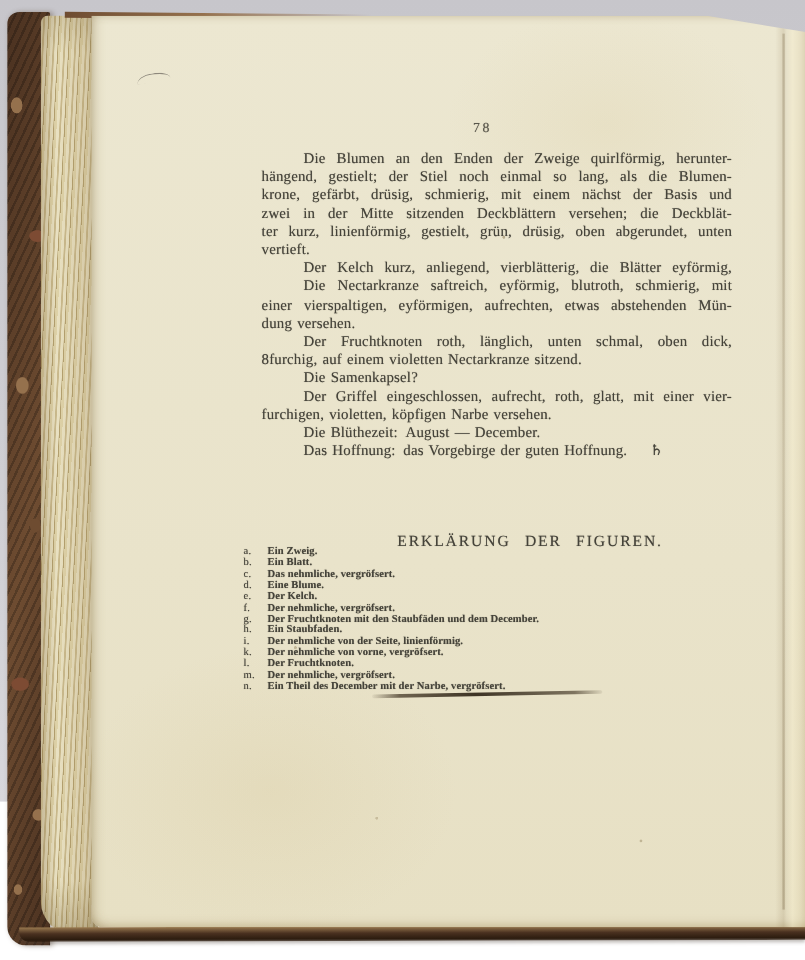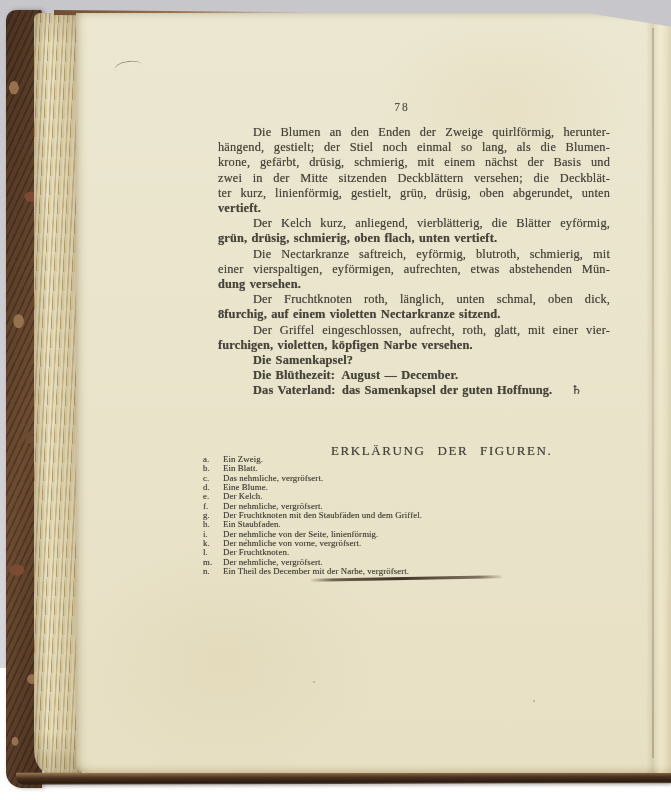--- a/index.html
+++ b/index.html
@@ -63,27 +63,27 @@
     border-top:1.4px solid rgba(105,100,92,.72);border-radius:60%/130% 90% 0 0;
     transform:rotate(-7deg);}
 
   
   .ink{color:var(--ink,#45433a);text-shadow:0 0 .7px rgba(62,58,48,.55);}
   .pagenum{position:absolute;left:306px;top:88px;width:40px;text-align:center;
     font-size:11.5px;letter-spacing:2px;opacity:.88;}
   .bodytext{position:absolute;left:122px;top:112px;width:392px;margin-left:20px;}
   .para{font-size:12.4px;line-height:15.2px;text-indent:35px;word-spacing:1px;letter-spacing:.15px;}
   .para .jlines{text-align:justify;text-align-last:justify;white-space:pre-line;}
-  .para .plast{text-indent:0;white-space:pre-line;font-weight:bold;}
+  .para .plast{text-indent:0;white-space:pre-line;}
   .para.only .plast{text-indent:35px;}
   .figheading{position:absolute;left:255px;top:430px;font-size:13px;letter-spacing:1.6px;word-spacing:7px;white-space:nowrap;}
   .figlist{position:absolute;left:127px;top:442px;width:340px;font-size:8.8px;line-height:9.35px;letter-spacing:.1px;}
   .figrow{display:flex;}
   .flabel{width:20px;flex:none;}
-  .ftext{flex:1;}
+  .ftext{flex:1;font-weight:bold;}
   .endrule{position:absolute;left:234px;top:564px;width:192px;height:3px;border-radius:2px;
     transform:rotate(-1.1deg);
     background:linear-gradient(90deg, rgba(70,58,40,.05), rgba(70,58,40,.75) 12%, rgba(52,42,28,.95) 45%, rgba(70,58,40,.65) 88%, rgba(70,58,40,.08));}
 </style>
 </head>
 <body>
 
 <div class="scene">
   <div>
     <div class="cover"></div>
@@ -101,48 +101,47 @@
         <div class="para">
           <div class="jlines">Die Blumen an den Enden der Zweige quirlförmig, herunter-
 hängend, gestielt; der Stiel noch einmal so lang, als die Blumen-
 krone, gefärbt, drüsig, schmierig, mit einem nächst der Basis und
 zwei in der Mitte sitzenden Deckblättern versehen; die Deckblät-
 ter kurz, linienförmig, gestielt, grün, drüsig, oben abgerundet, unten</div>
           <div class="plast">vertieft.</div>
         </div>
         <div class="para">
           <div class="jlines">Der Kelch kurz, anliegend, vierblätterig, die Blätter eyförmig,</div>
-          <div class="plast">grün, drüsig, schmierig, oben flach, unten vertieft.</div>
         </div>
         <div class="para">
           <div class="jlines">Die Nectarkranze saftreich, eyförmig, blutroth, schmierig, mit
 einer vierspaltigen, eyförmigen, aufrechten, etwas abstehenden Mün-</div>
           <div class="plast">dung versehen.</div>
         </div>
         <div class="para">
         </div>
         <div class="para">
           <div class="jlines">Der Fruchtknoten roth, länglich, unten schmal, oben dick,</div>
           <div class="plast">8furchig, auf einem violetten Nectarkranze sitzend.</div>
         </div>
-        <div class="para">
-          <div class="jlines">Der Griffel eingeschlossen, aufrecht, roth, glatt, mit einer vier-</div>
-          <div class="plast">furchigen, violetten, köpfigen Narbe versehen.</div>
-        </div>
         <div class="para only">
           <div class="jlines"></div>
           <div class="plast">Die Samenkapsel?</div>
         </div>
+        <div class="para">
+          <div class="jlines">Der Griffel eingeschlossen, aufrecht, roth, glatt, mit einer vier-</div>
+          <div class="plast">furchigen, violetten, köpfigen Narbe versehen.</div>
+        </div>
         <div class="para only">
           <div class="jlines"></div>
           <div class="plast">Die Blüthezeit: August — December.</div>
         </div>
         <div class="para only">
           <div class="jlines"></div>
-          <div class="plast">Das Vaterland: das Samenkapsel der guten Hoffnung.  ♄</div>
+          <div class="plast">Das Hoffnung: das Vorgebirge der guten Hoffnung.  ♄</div>
         </div>
       </div>
 
       <div class="figheading ink">ERKLÄRUNG DER FIGUREN.</div>
 
       <div class="figlist ink">
         <div class="figrow">
           <span class="flabel">a.</span>
             <span class="ftext">Ein Zweig.</span>
         </div>
@@ -161,21 +160,21 @@
         <div class="figrow">
           <span class="flabel">e.</span>
             <span class="ftext">Der Kelch.</span>
         </div>
         <div class="figrow">
           <span class="flabel">f.</span>
             <span class="ftext">Der nehmliche, vergröfsert.</span>
         </div>
         <div class="figrow">
           <span class="flabel">g.</span>
-            <span class="ftext">Der Fruchtknoten mit den Staubfäden und dem Griffel.</span>
+            <span class="ftext">Der Fruchtknoten mit den Staubfäden und dem December.</span>
         </div>
         <div class="figrow">
           <span class="flabel">h.</span>
             <span class="ftext">Ein Staubfaden.</span>
         </div>
         <div class="figrow">
           <span class="flabel">i.</span>
             <span class="ftext">Der nehmliche von der Seite, linienförmig.</span>
         </div>
         <div class="figrow">

